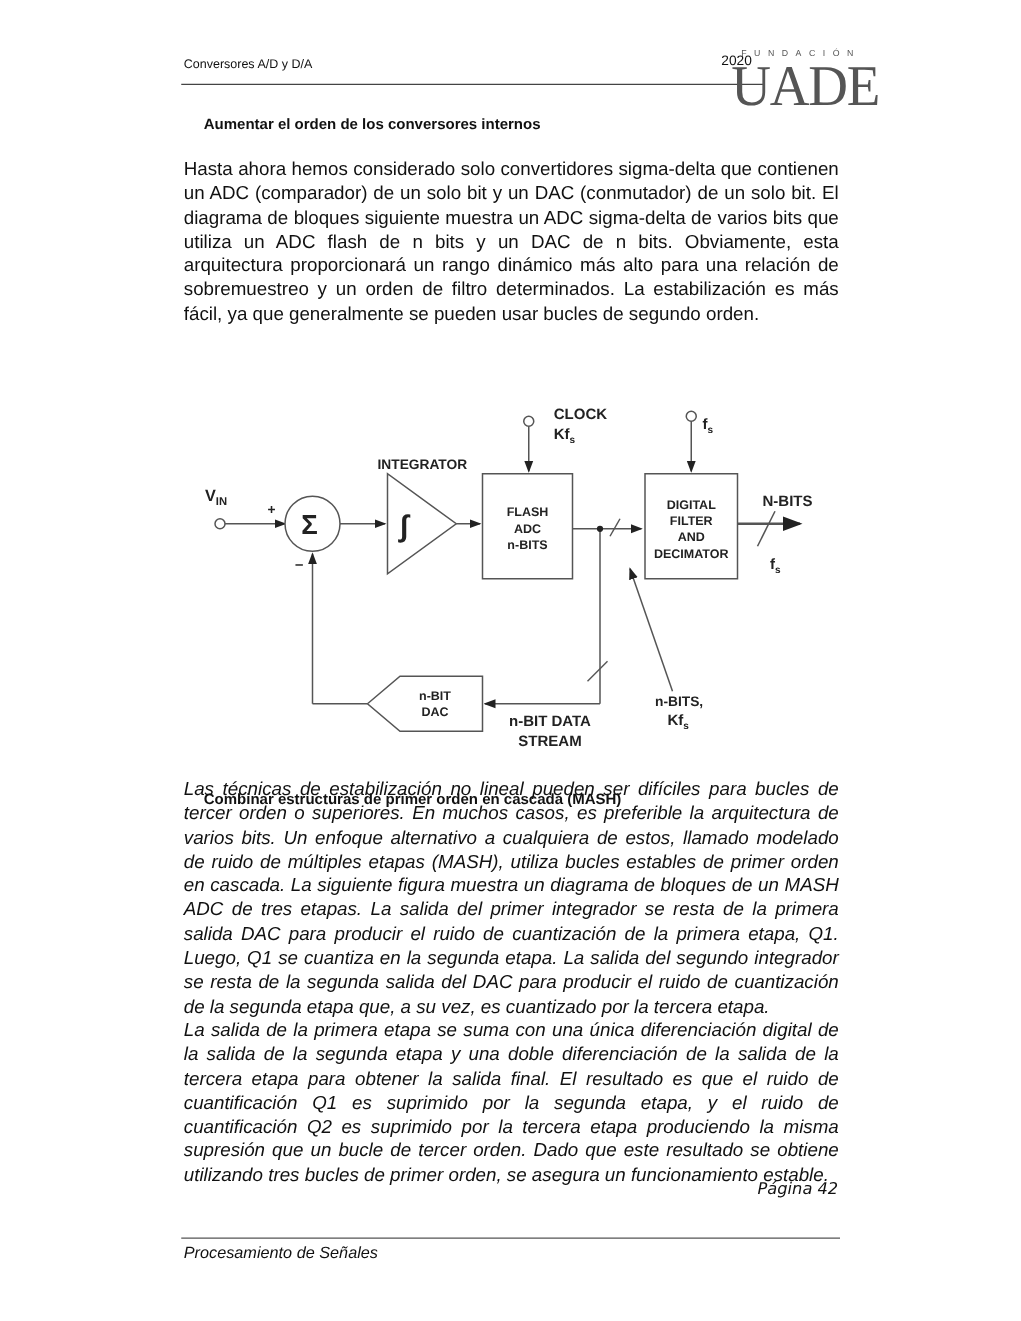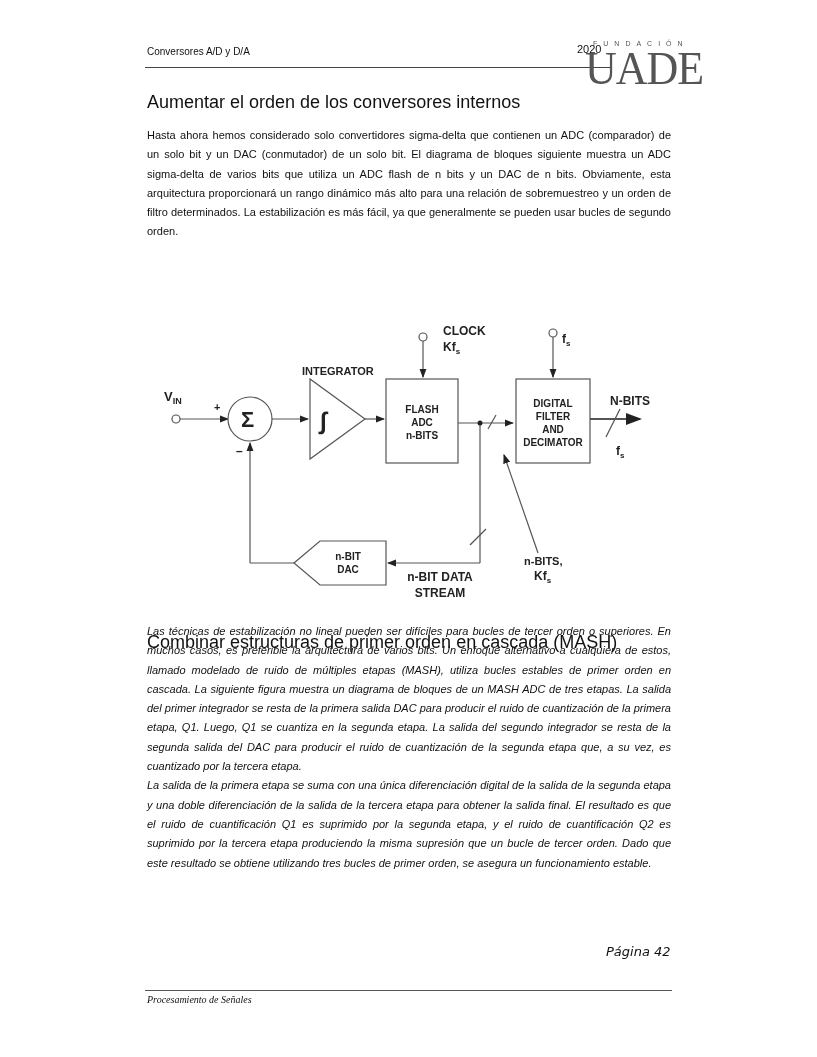--- a/index.html
+++ b/index.html
@@ -4,25 +4,25 @@
 <style>
   html, body { margin:0; padding:0; background:#fff; }
   body { width:817px; height:1057px; position:relative; overflow:hidden;
          font-family:"Liberation Sans", sans-serif; color:#111; }
   .header-title { position:absolute; left:147px; top:46px; font-size:10px; }
   .header-year { position:absolute; left:577px; top:43px; font-size:11px; }
   .header-rule { position:absolute; left:145px; top:67px; width:467px; height:0; border-top:1px solid #444; }
   .logo { position:absolute; left:585px; top:40px; width:100px; height:45px; }
   .logo-top { position:absolute; left:8px; top:0; font-size:7px; letter-spacing:6px; color:#555; }
   .logo-main { position:absolute; left:0; top:6px; font-family:"Liberation Serif", serif; font-size:44px; color:#555; letter-spacing:-1px; transform:scaleY(1.05); transform-origin:top left; line-height:44px; }
-  .body-text { position:absolute; left:147px; width:524px; font-size:11px; line-height:19.3px; text-align:justify; }
+  .body-text { position:absolute; left:147px; width:524px; font-size:15px; line-height:19.3px; text-align:justify; }
   .body-text p { margin:0; }
-  .heading { position:absolute; left:147px; font-size:18px; font-weight:normal; }
+  .heading { position:absolute; left:163px; font-size:12px; font-weight:bold; }
   .footer-rule { position:absolute; left:145px; top:990px; width:527px; border-top:1px solid #555; }
-  .footer-left { position:absolute; left:147px; top:994px; font-size:10px; font-style:italic; font-family:Liberation Serif, serif; }
+  .footer-left { position:absolute; left:147px; top:994px; font-size:13px; font-style:italic; font-family:Liberation Sans, sans-serif; }
   .footer-right { position:absolute; left:606px; top:944px; font-size:13px; font-style:italic; font-family:"DejaVu Sans", sans-serif; }
   .diagram { position:absolute; left:150px; top:315px; width:540px; height:300px; }
   .diagram text { font-family:"Liberation Sans", sans-serif; font-weight:bold; fill:#222; }
 </style>
 </head>
 <body>
 
 <div>
   <div class="header-title">Conversores A/D y D/A</div>
   <div class="header-year">2020</div>

